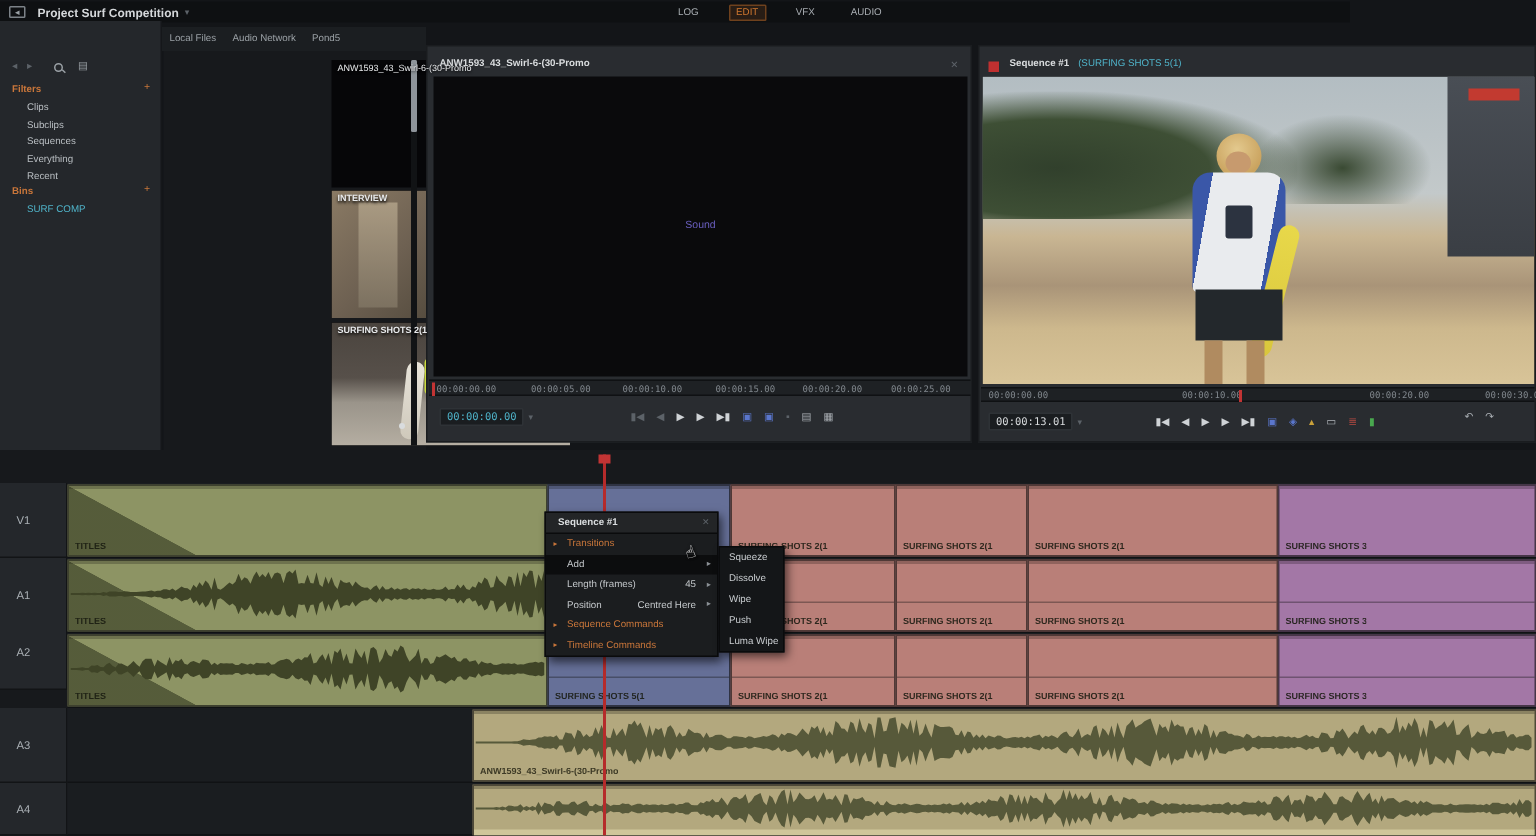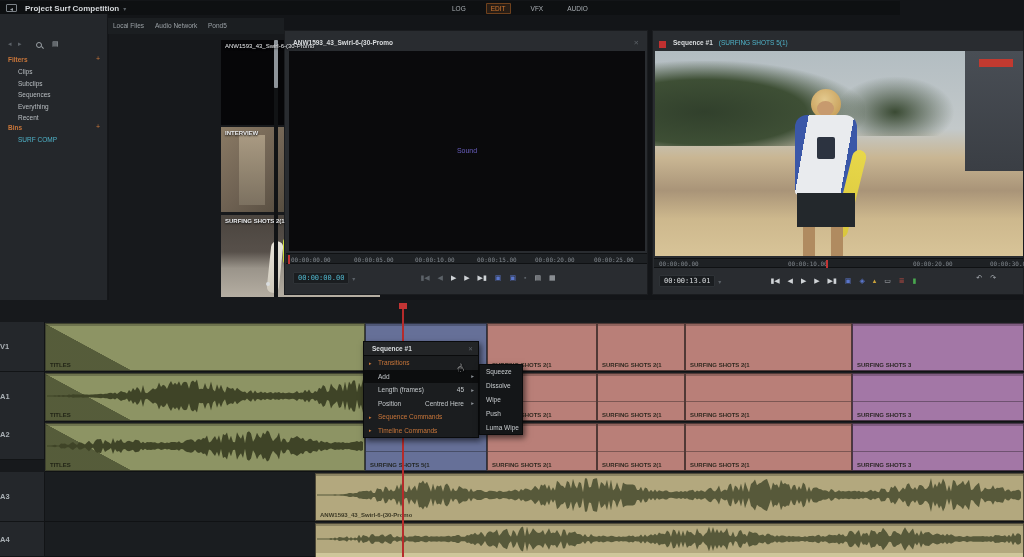--- a/index.html
+++ b/index.html
@@ -24,21 +24,21 @@
   .card{position:absolute;left:112px;width:159px;background:#000;overflow:hidden}
   .cardlabel{position:absolute;left:4px;top:3px;font-size:6px;color:#e8eaec;text-shadow:0 1px 2px #000;font-weight:bold;z-index:3}
   .viewerhead{position:absolute;height:14px;display:flex;align-items:center}
   .video{position:absolute;background:#0a0a0c;overflow:hidden}
   .ruler{position:absolute;background:#1e2124;border-top:1px solid #0f1113;border-bottom:1px solid #0f1113}
   .rlabel{position:absolute;top:2px;font-size:6px;color:#80878d;font-family:"DejaVu Sans Mono",monospace;white-space:nowrap}
   .chip{display:inline-flex;align-items:center;height:12px;padding:0 4px;background:#1a1d20;border:1px solid #2e3236;border-radius:1px;font-family:"DejaVu Sans Mono",monospace;font-size:7px}
   .ticon{font-size:7px;color:#cfd3d6;margin:0 3px}
   .t-dim{color:#5c6268}.t-blue{color:#5a76cc}.t-red{color:#b84a42}.t-green{color:#49a84f}.t-amber{color:#c9a13a}.t-light{color:#aeb3b8}
   .trackhead{position:absolute;left:0;width:45px;background:#24272b;border-right:1px solid #121416;border-bottom:1px solid #121416;display:flex;align-items:center}
-  .trackhead span{font-weight:bold;font-size:7.5px;color:#aab0b5}
+  .trackhead span{margin-left:11px;font-weight:normal;font-size:7.5px;color:#aab0b5}
   .lane{position:absolute;left:45px;width:979px;background:#1a1d20;border-bottom:1px solid #101214}
   .clip{position:absolute;top:1px;bottom:1px;border:1px solid rgba(10,10,10,.6);box-shadow:inset 0 2px 0 rgba(0,0,0,.22)}
   .clip .clip-label{position:absolute;left:4px;bottom:2px;font-size:6px;font-weight:bold;color:rgba(24,26,16,.88);white-space:nowrap;overflow:hidden;max-width:95%}
   .c-olive{background:#8d9464}.c-blue{background:#667098}.c-salmon{background:#b97f78}.c-purple{background:#a377a6}.c-tan{background:#b3a87e}
   .lined::after{content:'';position:absolute;left:0;right:0;top:58%;height:1px;background:rgba(15,15,15,.35)}
   .fadeL::before{content:'';position:absolute;left:0;top:0;width:85px;height:100%;background:linear-gradient(to top right,rgba(40,46,24,.55) 49.5%,transparent 50%)}
   .wf{position:absolute;left:1px;right:1px;pointer-events:none}
   .playhead{position:absolute;width:2px;background:#b52b2b;z-index:30}
   .menu{position:absolute;left:363px;top:341px;width:116px;background:#1b1d1f;border:1px solid #0a0b0c;box-shadow:2px 3px 6px rgba(0,0,0,.6);z-index:40}
   .menuhead{height:14px;display:flex;align-items:center;background:#232527;border-bottom:1px solid #0a0b0c}

